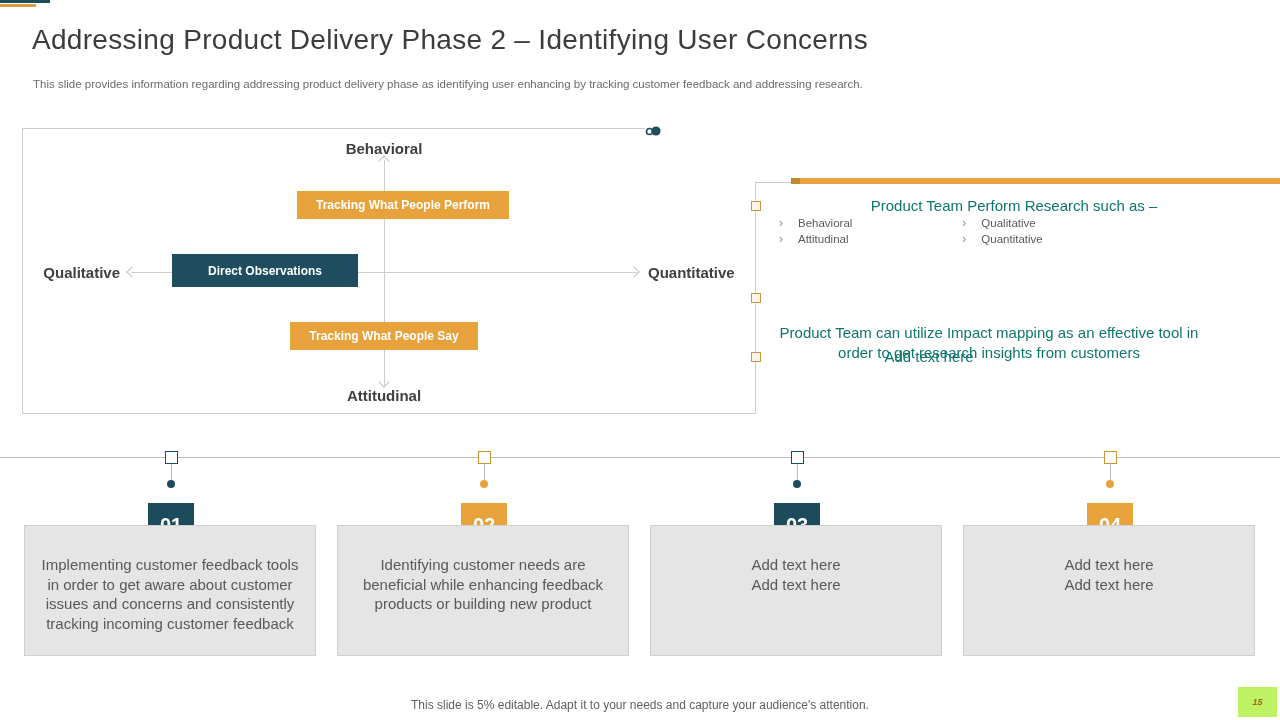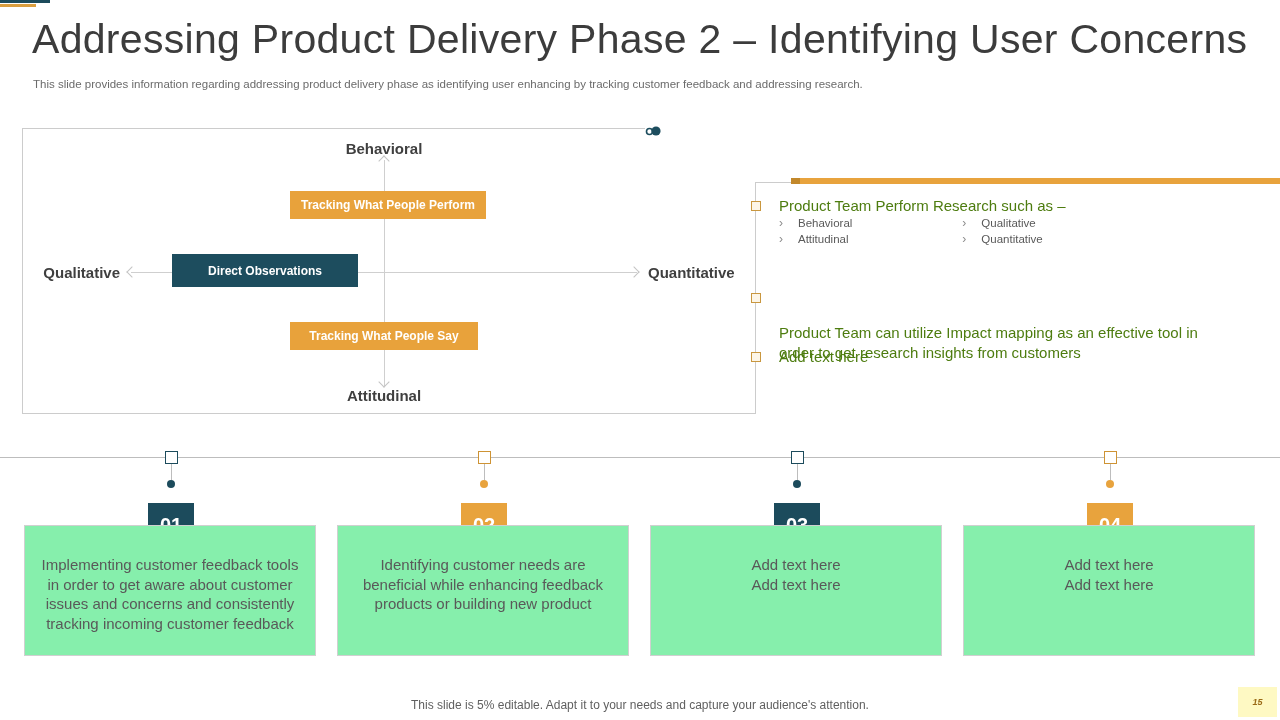--- a/index.html
+++ b/index.html
@@ -4,21 +4,21 @@
 <style>
   html,body{margin:0;padding:0;background:#fff;}
   .slide{position:relative;width:1280px;height:720px;background:#ffffff;overflow:hidden;
          font-family:"Liberation Sans",sans-serif;color:#595959;}
 
   
   .acc-teal{position:absolute;left:0;top:0;width:50px;height:3px;background:#1C4B5C;}
   .acc-orange{position:absolute;left:0;top:4px;width:36px;height:3px;background:#DA9E3F;}
 
   
-  .title{position:absolute;left:32px;top:16px;width:1210px;font-size:41px;letter-spacing:.3px;
+  .title{position:absolute;left:32px;top:24px;width:1210px;font-size:28px;letter-spacing:.3px;
          color:#3c3c3c;font-weight:400;white-space:nowrap;}
   .subtitle{position:absolute;left:33px;top:78px;width:900px;font-size:11.5px;color:#6b6b6b;}
 
   
   .ln{position:absolute;background:#cccccc;}
   .q-top{left:22px;top:128px;width:623px;height:1px;}
   .q-left{left:22px;top:128px;width:1px;height:285px;}
   .q-bottom{left:22px;top:413px;width:734px;height:1px;}
   .q-right{left:755px;top:182px;width:1px;height:231px;}
   .q-conn{left:755px;top:182px;width:37px;height:1px;}
@@ -36,56 +36,56 @@
   .ax-label{position:absolute;font-weight:bold;font-size:15px;color:#3f3f3f;white-space:nowrap;}
   .lbl-top{left:384px;top:140px;transform:translateX(-50%);}
   .lbl-bottom{left:384px;top:387px;transform:translateX(-50%);}
   .lbl-left{left:120px;top:264px;transform:translateX(-100%);}
   .lbl-right{left:648px;top:264px;}
 
   .q-box{position:absolute;display:flex;align-items:center;justify-content:center;
          color:#fff;font-weight:bold;font-size:12px;text-align:center;white-space:nowrap;}
   .q-orange{background:#E8A23B;}
   .q-teal{background:#1D4D5E;margin-left:28px;}
-  .qb-top{left:290px;top:191px;width:196px;height:28px;}
+  .qb-top{left:297px;top:191px;width:212px;height:28px;}
   .qb-left{left:144px;top:254px;width:186px;height:33px;}
   .qb-right{left:440px;top:254px;width:178px;height:33px;}
   .qb-bottom{left:290px;top:322px;width:188px;height:28px;}
 
   
   .hl-bar{position:absolute;left:791px;top:178px;width:489px;height:6px;background:#E8A33D;}
   .hl-cap{position:absolute;left:791px;top:178px;width:9px;height:6px;background:#C2882B;}
   .mk{position:absolute;left:751px;width:8px;height:8px;background:#fdf6e8;border:1px solid #C9973F;}
   .mk1{top:201px;} .mk2{top:293px;} .mk3{top:352px;}
-  .bullet{position:absolute;left:779px;font-size:15px;color:#4d7c0f;line-height:19.5px;}
+  .bullet{position:absolute;left:779px;font-size:15px;color:#0f766e;line-height:19.5px;text-align:center;}
   .b1{top:196px;width:470px;}
   .b2{top:279px;width:420px;margin-top:44px;}
   .b3{top:347px;width:300px;}
   .subcols{position:absolute;left:779px;top:215px;display:flex;}
   .subcol{display:flex;flex-direction:column;}
   .subcol2{margin-left:110px;}
   .subrow{display:flex;font-size:11.5px;line-height:16px;color:#595959;}
   .subchev{width:19px;color:#8c8c8c;font-size:12px;}
 
   
   .t-line{left:0;top:457px;width:1280px;height:1px;background:#bdbdbd;}
   .t-sq{position:absolute;top:451px;width:11px;height:11px;background:#fff;border:1.5px solid;}
   .t-stem{position:absolute;top:464px;width:1px;height:16px;background:#bdbdbd;}
   .t-dot{position:absolute;top:480px;width:8px;height:8px;border-radius:50%;}
   .badge{position:absolute;top:503px;width:46px;height:45px;display:flex;align-items:center;justify-content:center;
          color:#fff;font-weight:bold;font-size:20px;}
   .c-teal{background:#1C4B5C;border-color:#1C4B5C;}
   .c-orange{background:#E8A33D;border-color:#CE9334;}
-  .card{position:absolute;top:525px;width:292px;height:131px;border:1px solid #d0d0d0;background:#86efac;box-sizing:border-box;}
+  .card{position:absolute;top:525px;width:292px;height:131px;border:1px solid #d0d0d0;background:#e5e5e5;box-sizing:border-box;}
   .card-text{margin:29px auto 0 auto;width:266px;text-align:center;font-size:15px;line-height:19.5px;
              color:#595959;white-space:pre-line;}
 
   
   .footer{position:absolute;left:0;top:698px;width:1280px;text-align:center;font-size:12px;color:#5f5f5f;}
-  .pagebox{position:absolute;left:1238px;top:687px;width:39px;height:30px;background:#fef9c3;
+  .pagebox{position:absolute;left:1238px;top:687px;width:39px;height:30px;background:#bef264;
            display:flex;align-items:center;justify-content:center;font-style:italic;}
   .pagebox span{font-size:9px;font-weight:bold;color:#9a6a16;}
 </style>
 </head>
 <body>
 
 <div class="slide">
 
   <div class="acc-teal"></div>
   <div class="acc-orange"></div>

